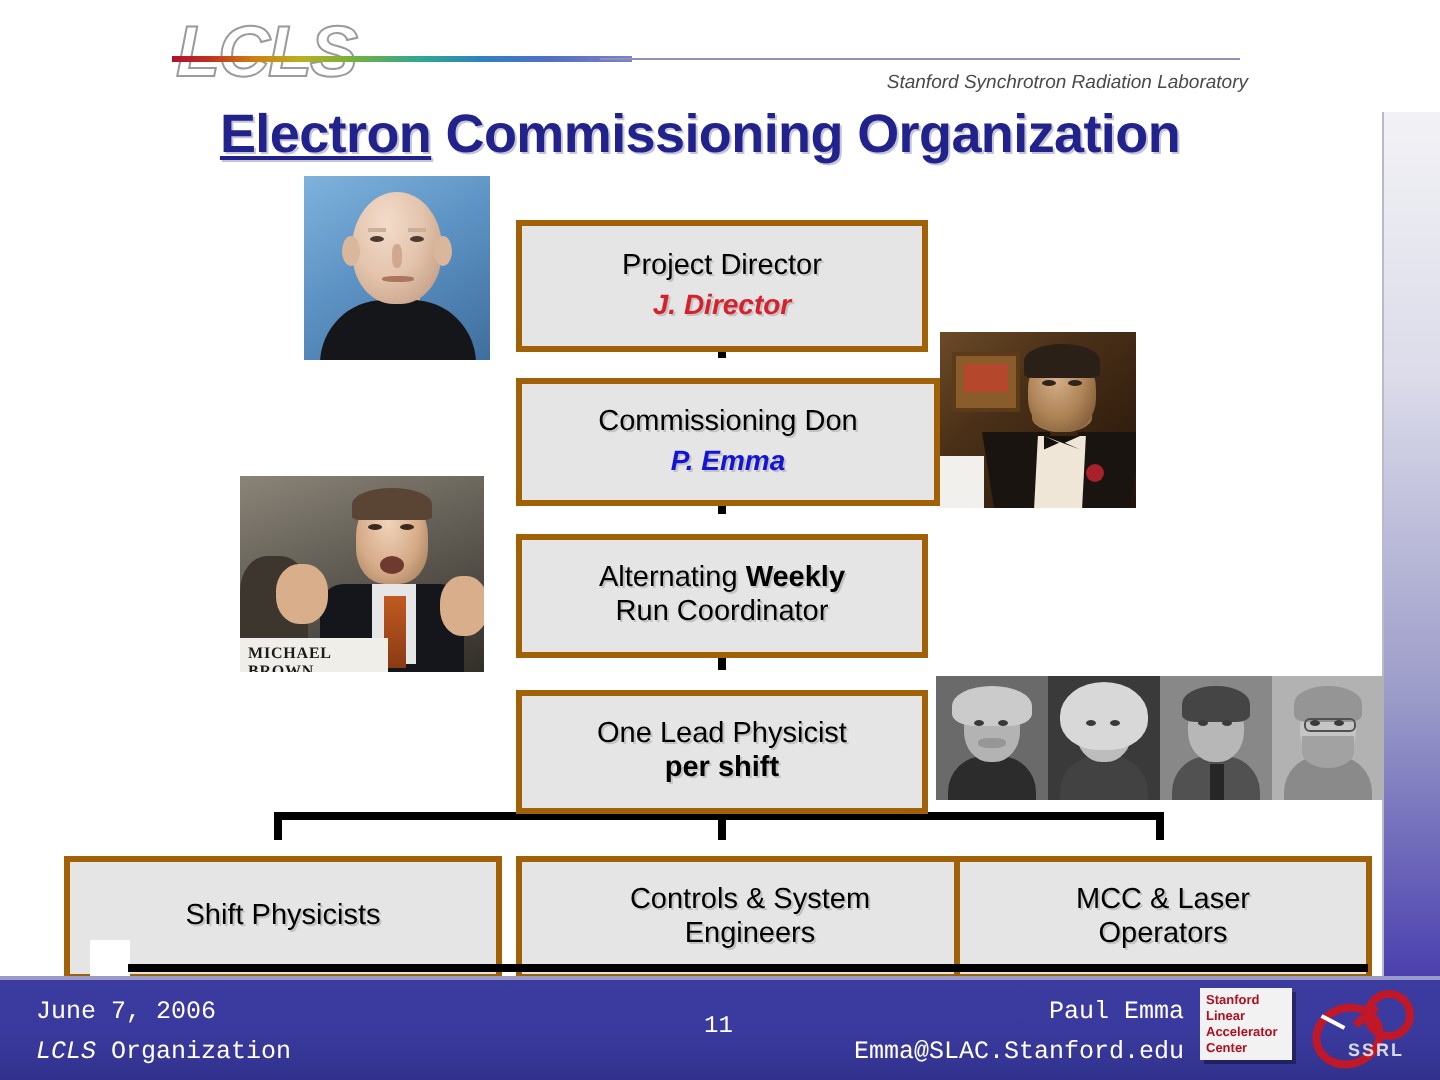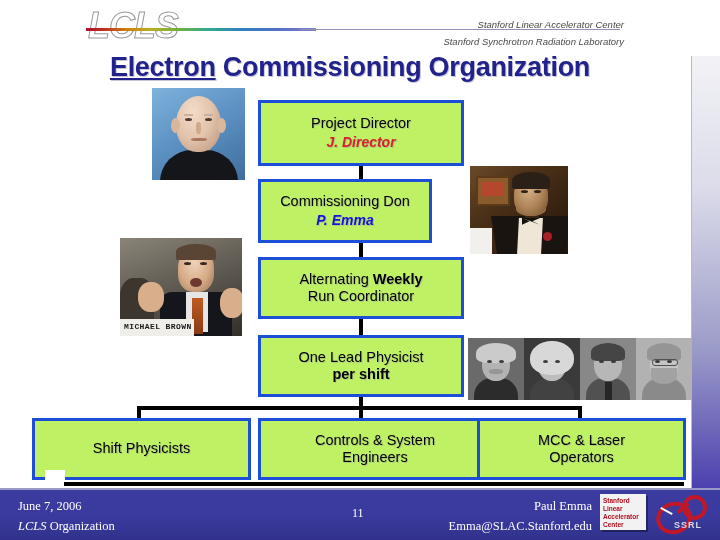--- a/index.html
+++ b/index.html
@@ -186,21 +186,21 @@
     background: linear-gradient(#c05a20,#8a3a14); }
   #photo-brown .hand-l { position:absolute; left:18px; top:44px; width:26px; height:30px;
     border-radius:45%; background:#d9ae8a; }
   #photo-brown .hand-r { position:absolute; left:100px; top:50px; width:24px; height:30px;
     border-radius:45%; background:#d9ae8a; }
   #photo-brown .bg-person { position:absolute; left:0px; top:40px; width:34px; height:44px;
     border-radius:40% 40% 0 0; background:#3c362e; }
   #photo-brown .nameplate { position:absolute; left:0px; bottom:0px; width:74px; height:17px;
     background:#efeee9; }
   #photo-brown .nameplate span { position:absolute; left:4px; top:3px;
-    font-family:Liberation Mono, monospace; font-size:8px; font-weight:bold;
+    font-family:Liberation Serif, serif; font-size:8px; font-weight:bold;
     letter-spacing:0.4px; color:#1a1a1a; }
 
   
   #photo-strip { left: 468px; top: 338px; width: 224px; height: 62px; display: flex; }
   .strip-cell { width: 56px; height: 62px; position: relative; overflow: hidden;
                 filter: grayscale(100%); }
   .strip-cell .cbg { position:absolute; inset:0; }
   .strip-cell .c-head { position:absolute; left:14px; top:10px; width:28px; height:33px;
     border-radius:46%; }
   .strip-cell .c-body { position:absolute; left:6px; top:40px; width:44px; height:24px;
@@ -237,51 +237,52 @@
   #modern .c-body { background:#8e8a82; }
   #modern .c-beard { position:absolute; left:15px; top:30px; width:26px; height:16px;
     border-radius:0 0 50% 50%; background:#a6a29a; }
   #modern .c-glasses { position:absolute; left:16px; top:21px; width:24px; height:5px;
     border:1px solid #55504a; border-radius:3px; }
 
   
   .node {
     position: absolute;
     box-sizing: border-box;
-    background: #bef264;
-    border: 3px solid #1d4ed8;
+    background: #e5e5e5;
+    border: 3px solid #a16207;
     display: flex;
     flex-direction: column;
     align-items: center;
     justify-content: center;
     text-align: center;
     font-family: "Liberation Sans", sans-serif;
     font-size: 14.5px;
     color: #000000;
     line-height: 1.18;
     text-shadow: 1px 1px 0 rgba(160,160,160,0.5);
+    margin-top: 10px;
   }
   .node .sub-red {
     color: #d8202c;
     font-weight: bold;
     font-style: italic;
     font-size: 14px;
     margin-top: 2px;
   }
   .node .sub-blue {
     color: #1414d8;
     font-weight: bold;
     font-style: italic;
     font-size: 14px;
     margin-top: 2px;
   }
   .node .bold { font-weight: bold; }
 
   #node-director    { left: 258px; top: 100px; width: 206px; height: 66px; }
-  #node-don         { left: 258px; top: 179px; width: 174px; height: 64px; }
+  #node-don         { left: 258px; top: 179px; width: 212px; height: 64px; }
   #node-coordinator { left: 258px; top: 257px; width: 206px; height: 62px; }
   #node-lead        { left: 258px; top: 335px; width: 206px; height: 62px; }
 
   #node-shift    { left: 32px;  top: 418px; width: 219px; height: 62px; }
   #node-controls { left: 258px; top: 418px; width: 234px; height: 62px; }
   #node-mcc      { left: 477px; top: 418px; width: 209px; height: 62px; }
 
   .conn { position: absolute; background: #000000; }
   
   #link-1 { left: 359px; top: 166px; width: 4px; height: 13px; }
@@ -316,21 +317,21 @@
     background: #ffffff;
   }
   #footer-black-rule {
     position: absolute;
     left: 64px; top: -6px;
     width: 620px; height: 4px;
     background: #000000;
   }
   .ft {
     position: absolute;
-    font-family: Liberation Serif, serif;
+    font-family: Liberation Mono, monospace;
     font-size: 12.5px;
     color: #ffffff;
     white-space: nowrap;
   }
   #ft-date      { left: 18px; top: 11px; }
   #ft-event     { left: 18px; top: 31px; }
   #ft-event .it { font-style: italic; }
   #ft-page      { left: 352px; top: 18px; font-size: 12px; }
   #ft-author    { right: 128px; top: 11px; }
   #ft-email     { right: 128px; top: 31px; }
@@ -391,21 +392,20 @@
 <body>
 
 <div id="slide">
 
   <div id="header-band">
     <div id="lcls-logo">
       <div class="lcls-text">LCLS</div>
     </div>
     <div id="rainbow-line"></div>
     <div id="rainbow-line-ext"></div>
-    <div class="slac-line" id="slac-line-1">Stanford Linear Accelerator Center</div>
     <div class="slac-line" id="slac-line-2">Stanford Synchrotron Radiation Laboratory</div>
   </div>
 
   <div id="right-edge-rule"></div>
   <div id="right-edge"></div>
 
   <div id="slide-title">
     <span class="u">Electron</span><span> Commissioning Organization</span>
   </div>
 

